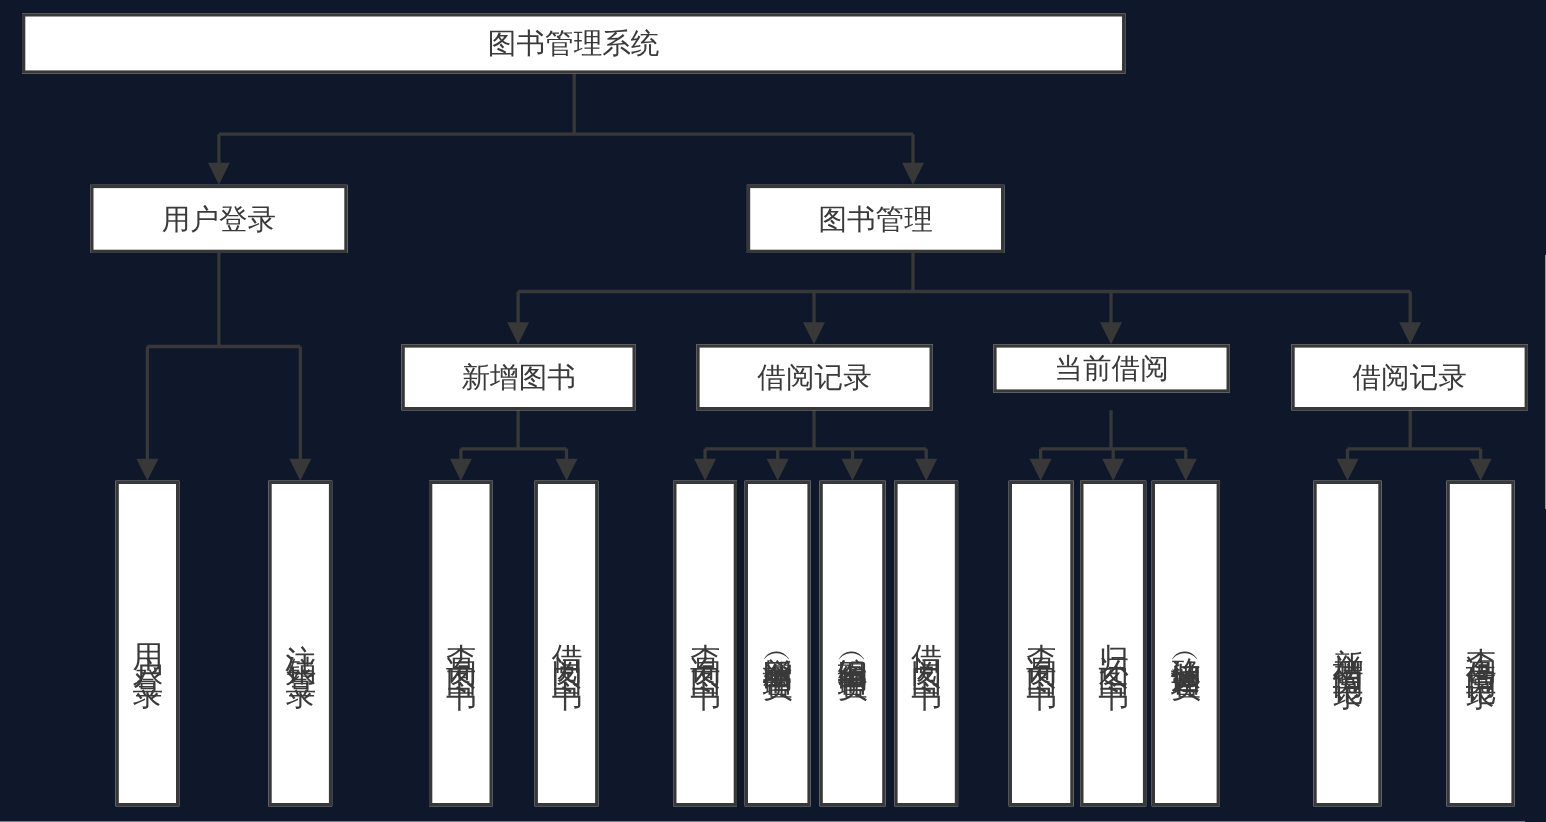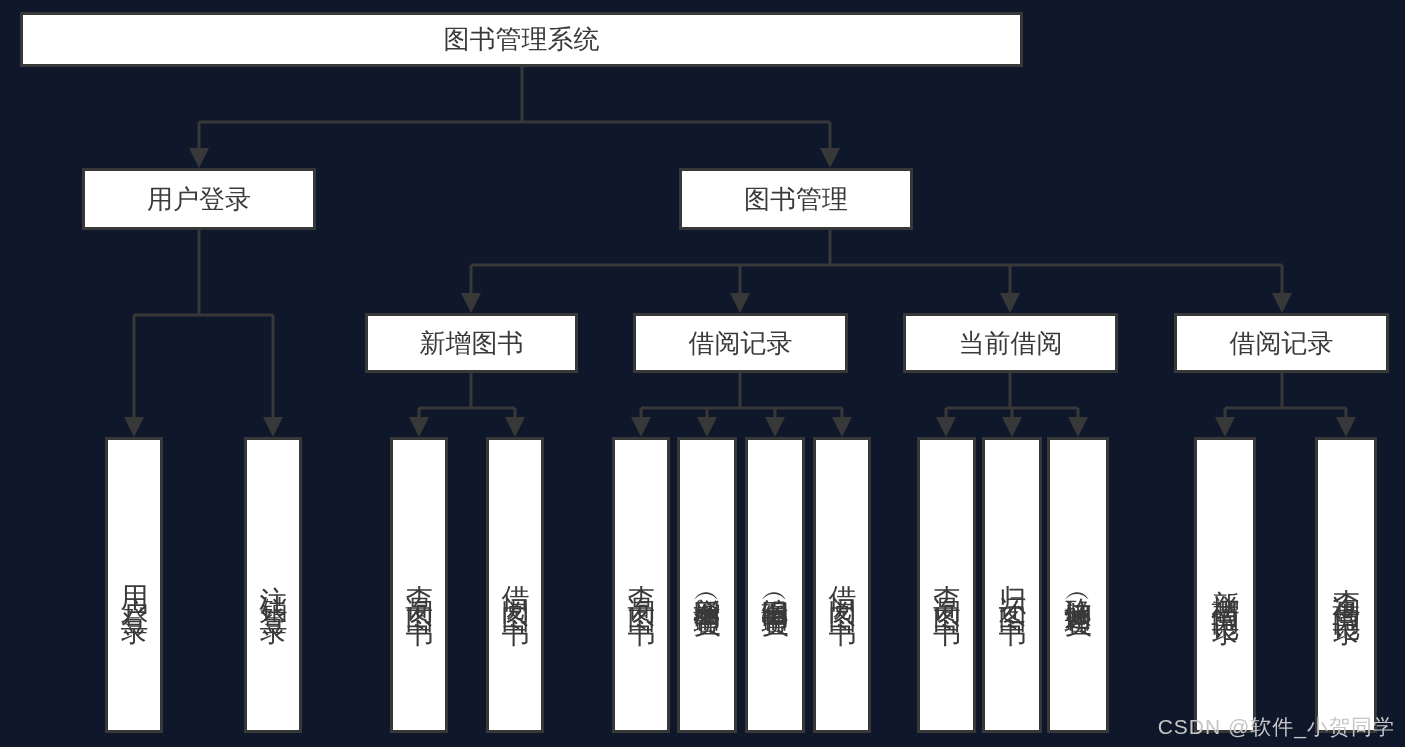--- a/index.html
+++ b/index.html
@@ -85,21 +85,21 @@
   <div class="node hbox" style="left:679px; top:168px; width:234px; height:62px;">
     <span>图书管理</span>
   </div>
 
   <div class="node hbox" style="left:365px; top:313px; width:213px; height:60px;">
     <span>新增图书</span>
   </div>
   <div class="node hbox" style="left:633px; top:313px; width:215px; height:60px;">
     <span>借阅记录</span>
   </div>
-  <div class="node hbox" style="left:903px; top:313px; width:215px; height:60px;">
+  <div class="node hbox" style="left:903px; top:313px; width:215px; height:44px;">
     <span>当前借阅</span>
   </div>
   <div class="node hbox" style="left:1174px; top:313px; width:215px; height:60px;">
     <span>借阅记录</span>
   </div>
 
   <div class="node leaf" style="left:105px; top:437px; width:58px; height:296px;">
     <span>用户登录</span>
   </div>
   <div class="node leaf" style="left:244px; top:437px; width:58px; height:296px;">
@@ -136,14 +136,13 @@
     <span>确认归还（管理员）</span>
   </div>
 
   <div class="node leaf mid" style="left:1194px; top:437px; width:62px; height:296px;">
     <span>新增借阅记录</span>
   </div>
   <div class="node leaf mid" style="left:1315px; top:437px; width:62px; height:296px;">
     <span>查询借阅记录</span>
   </div>
 
-  <div class="watermark">CSDN @软件_小贺同学</div>
 </div>
 
 </body></html>

